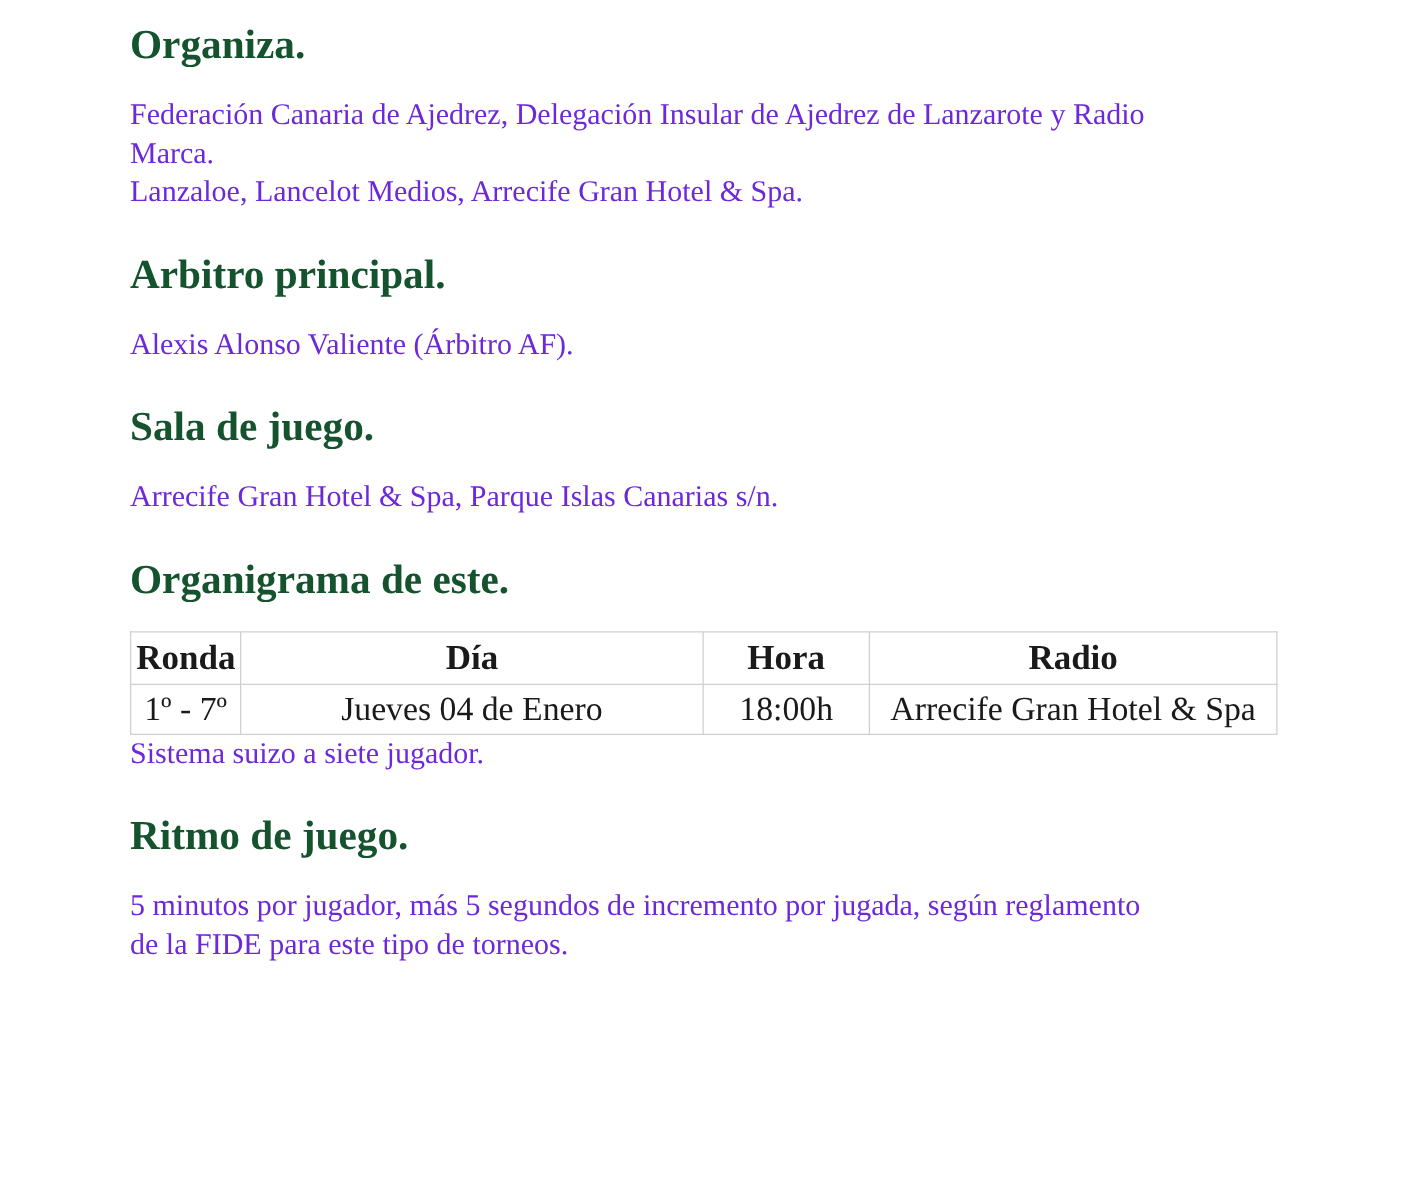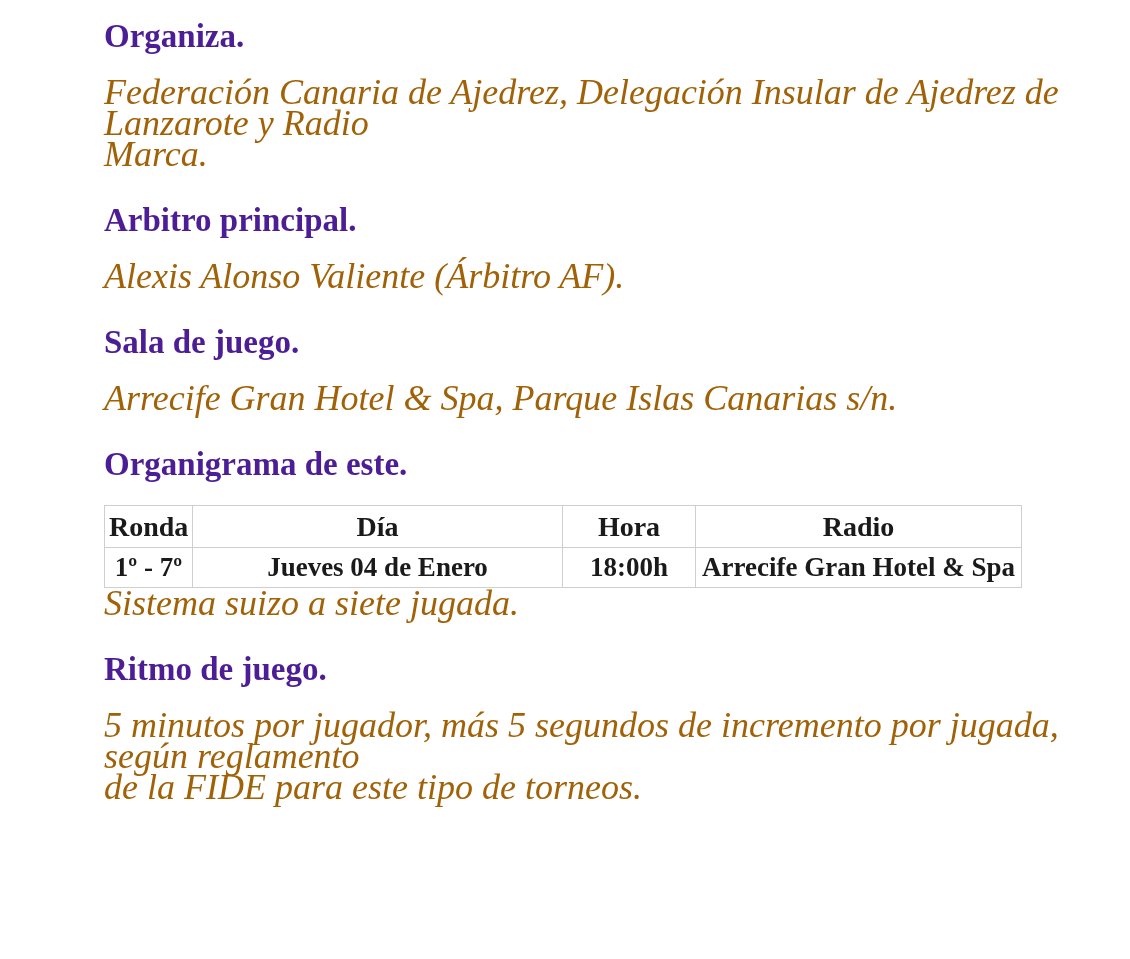--- a/index.html
+++ b/index.html
@@ -15,32 +15,31 @@
     color: #1a1a1a;
   }
   .doc {
     padding: 17px 20px 0 104px;
   }
   .section-heading {
     font-size: 33px;
     line-height: 38px;
     font-weight: bold;
     margin: 31px 0 22px 0;
-    color: #4c1d95;
+    color: #14532d;
   }
   .section-heading.first {
     margin-top: 0;
   }
   .section-body {
-    font-size: 36px;
+    font-size: 24px;
     line-height: 31px;
     margin: 0;
     white-space: pre-line;
-    color: #a16207;
-    font-style: italic;
+    color: #6d28d9;
   }
   table.schedule {
     border-collapse: collapse;
     table-layout: fixed;
     width: 917px;
     margin: 0;
   }
   table.schedule th,
   table.schedule td {
     border: 1px solid #cfcfcf;
@@ -49,37 +48,38 @@
     padding: 0 4px;
     overflow: hidden;
   }
   table.schedule th {
     font-size: 28px;
     font-weight: bold;
     height: 41px;
   }
   table.schedule td {
     font-size: 27px;
-    font-weight: bold;
+    font-weight: normal;
     height: 39px;
   }
   col.c-ronda { width: 88px; }
   col.c-dia   { width: 370px; }
   col.c-hora  { width: 133px; }
   col.c-lugar { width: 326px; }
 </style>
 </head>
 <body>
 
 <div class="doc">
 
   <h3 class="section-heading first">Organiza.</h3>
   <p class="section-body">Federación Canaria de Ajedrez, Delegación Insular de Ajedrez de Lanzarote y Radio
 Marca.</p>
 
+  <p class="section-body">Lanzaloe, Lancelot Medios, Arrecife Gran Hotel &amp; Spa.</p>
 
   <h3 class="section-heading">Arbitro principal.</h3>
   <p class="section-body">Alexis Alonso Valiente (Árbitro AF).</p>
 
   <h3 class="section-heading">Sala de juego.</h3>
   <p class="section-body">Arrecife Gran Hotel &amp; Spa, Parque Islas Canarias s/n.</p>
 
   <h3 class="section-heading">Organigrama de este.</h3>
 
   <table class="schedule">
@@ -100,19 +100,19 @@
     <tbody>
       <tr>
         <td>1º - 7º</td>
         <td>Jueves 04 de Enero</td>
         <td>18:00h</td>
         <td>Arrecife Gran Hotel &amp; Spa</td>
       </tr>
     </tbody>
   </table>
 
-  <p class="section-body">Sistema suizo a siete jugada.</p>
+  <p class="section-body">Sistema suizo a siete jugador.</p>
 
   <h3 class="section-heading">Ritmo de juego.</h3>
   <p class="section-body">5 minutos por jugador, más 5 segundos de incremento por jugada, según reglamento
 de la FIDE para este tipo de torneos.</p>
 
 </div>
 
 </body></html>

